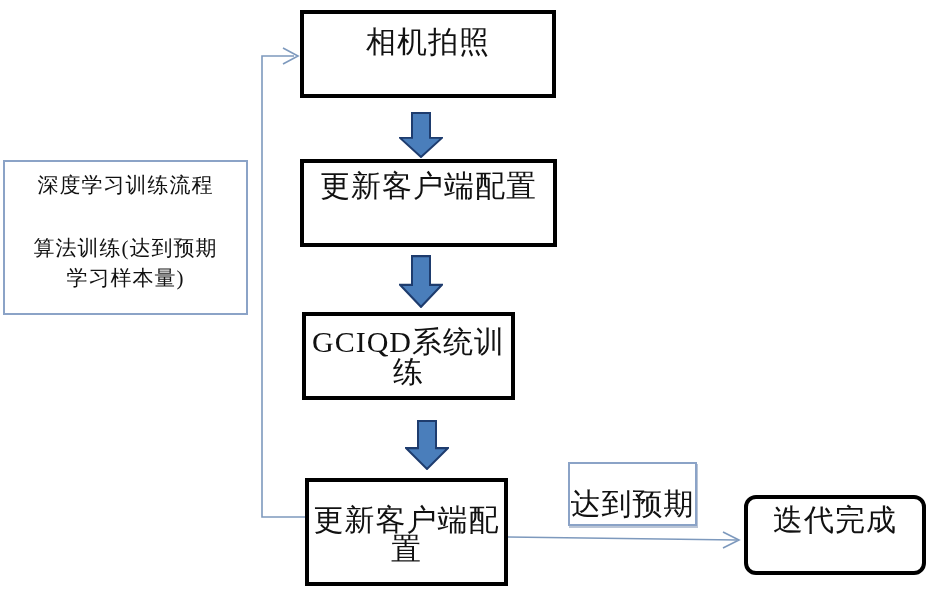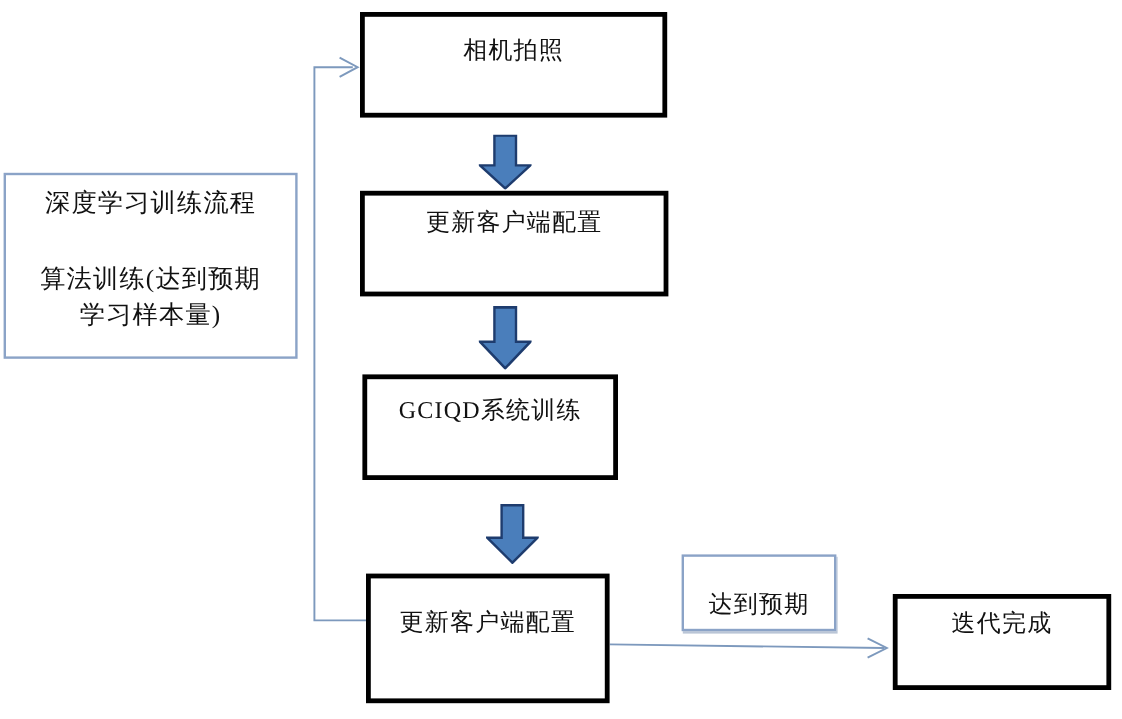--- a/index.html
+++ b/index.html
@@ -22,46 +22,46 @@
     top: 0;
     width: 935px;
     height: 599px;
     pointer-events: none;
   }
   .node {
     position: absolute;
     box-sizing: border-box;
     background: #ffffff;
     text-align: center;
-    font-size: 20px;
+    font-size: 30px;
     letter-spacing: 1px;
     line-height: 30px;
   }
   .node.strong {
     border: 4px solid #000000;
   }
   .node.light {
     border: 2px solid #8ba3c7;
   }
   .node .line {
     display: block;
   }
   .block-arrow {
     position: absolute;
   }
   
   .n-camera { left: 300px; top: 10px;  width: 256px; height: 88px;  padding-top: 13px; }
   .n-mark   { left: 300px; top: 159px; width: 257px; height: 88px;  padding-top: 8px;  }
   .n-train  { left: 302px; top: 312px; width: 213px; height: 88px;  padding-top: 11px; }
   .n-update { left: 305px; top: 478px; width: 203px; height: 108px; padding-top: 23px; line-height: 29px; }
-  .n-note   { left: 3px;   top: 144px; width: 245px; height: 155px; padding-top: 8px; font-size: 21px; }
+  .n-note   { left: 3px;   top: 160px; width: 245px; height: 155px; padding-top: 8px; font-size: 21px; }
   .n-note .gap { margin-top: 33px; }
   .n-expect { left: 568px; top: 462px; width: 129px; height: 64px;  padding-top: 25px;
               box-shadow: 1px 2px 0 rgba(130,150,180,0.55); }
-  .n-done   { left: 744px; top: 495px; width: 182px; height: 80px;  padding-top: 6px; }
+  .n-done   { left: 744px; top: 495px; width: 182px; height: 80px;  padding-top: 6px; border-radius: 12px; }
 </style>
 </head>
 <body>
 
 <div class="canvas">
 
   <svg class="overlay" viewBox="0 0 935 599">
 
     <polyline points="305,517 262,517 262,56 294,56" fill="none" stroke="#7d99bd" stroke-width="1.6"></polyline>
     <polyline points="283,48 298,56 283,64" fill="none" stroke="#7d99bd" stroke-width="1.6"></polyline>

